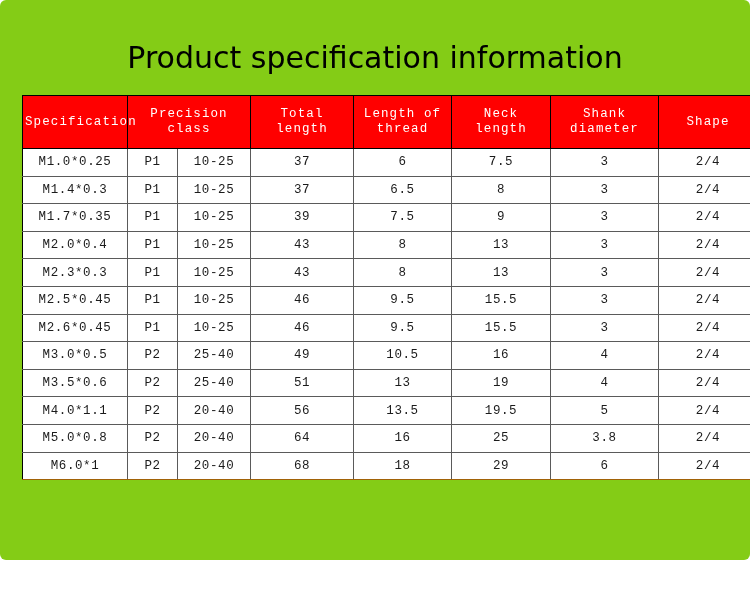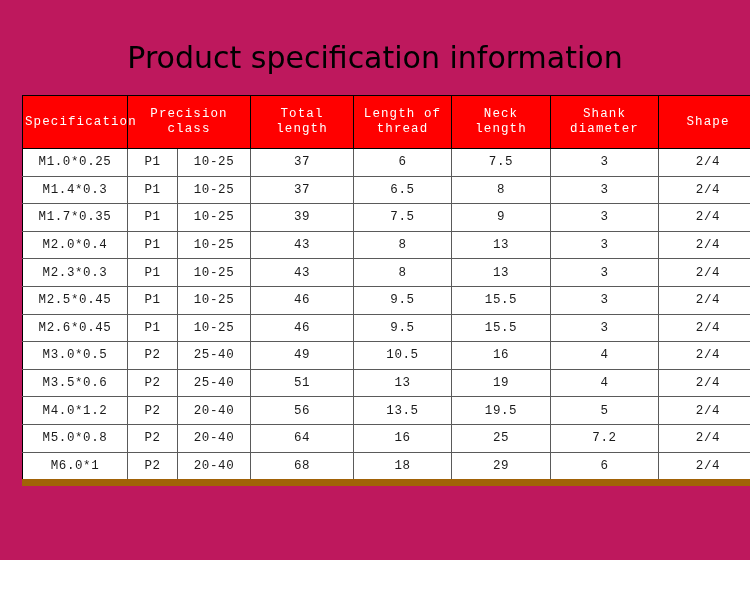--- a/index.html
+++ b/index.html
@@ -10,21 +10,22 @@
     width: 750px;
     height: 600px;
     background: #ffffff;
     font-family: "Liberation Serif", serif;
     overflow: hidden;
   }
   .page {
     position: relative;
     width: 750px;
     height: 560px;
-    background: #be185d;
+    background: #84cc16;
+    border-radius: 6px;
   }
   #page-title {
     position: absolute;
     top: 38px;
     left: 0;
     width: 750px;
     text-align: center;
     font-family: "DejaVu Sans", sans-serif;
     font-size: 30px;
     font-weight: 400;
@@ -76,21 +77,21 @@
     letter-spacing: 0.6px;
     height: 26.6px;
     padding: 0 2px;
     text-align: center;
     vertical-align: middle;
     border: 1px solid #5a5a5a;
     font-family: "Liberation Mono", "DejaVu Sans Mono", monospace;
     white-space: nowrap;
   }
   tbody tr:last-child td {
-    border-bottom: 7px solid #a16207;
+    border-bottom: 1px solid #a16207;
   }
   tbody td:first-child {
     border-left: 1px solid #000000;
   }
   tbody td:last-child {
     border-right: 1px solid #000000;
     margin-top: 40px;
   }
 </style>
 </head>
@@ -209,37 +210,37 @@
             <td>M3.5*0.6</td>
             <td>P2</td>
             <td>25-40</td>
             <td>51</td>
             <td>13</td>
             <td>19</td>
             <td>4</td>
             <td>2/4</td>
           </tr>
           <tr>
-            <td>M4.0*1.2</td>
+            <td>M4.0*1.1</td>
             <td>P2</td>
             <td>20-40</td>
             <td>56</td>
             <td>13.5</td>
             <td>19.5</td>
             <td>5</td>
             <td>2/4</td>
           </tr>
           <tr>
             <td>M5.0*0.8</td>
             <td>P2</td>
             <td>20-40</td>
             <td>64</td>
             <td>16</td>
             <td>25</td>
-            <td>7.2</td>
+            <td>3.8</td>
             <td>2/4</td>
           </tr>
           <tr>
             <td>M6.0*1</td>
             <td>P2</td>
             <td>20-40</td>
             <td>68</td>
             <td>18</td>
             <td>29</td>
             <td>6</td>

